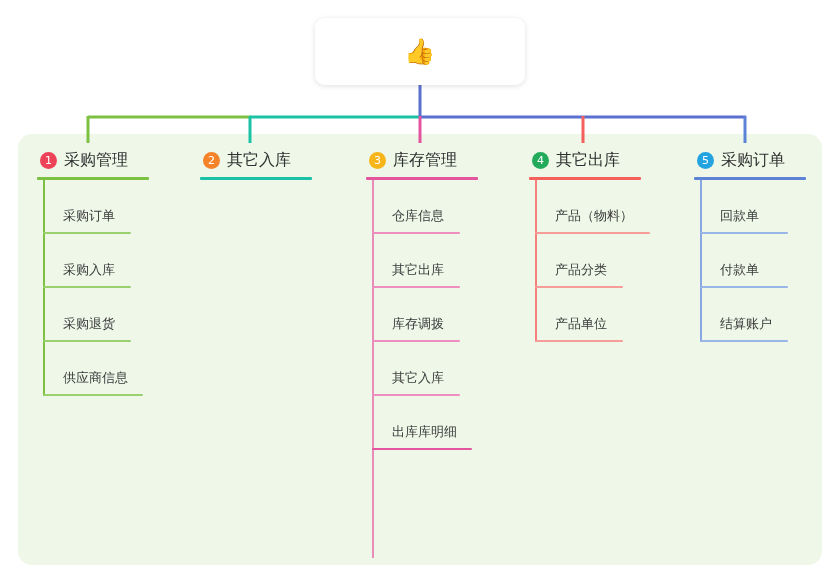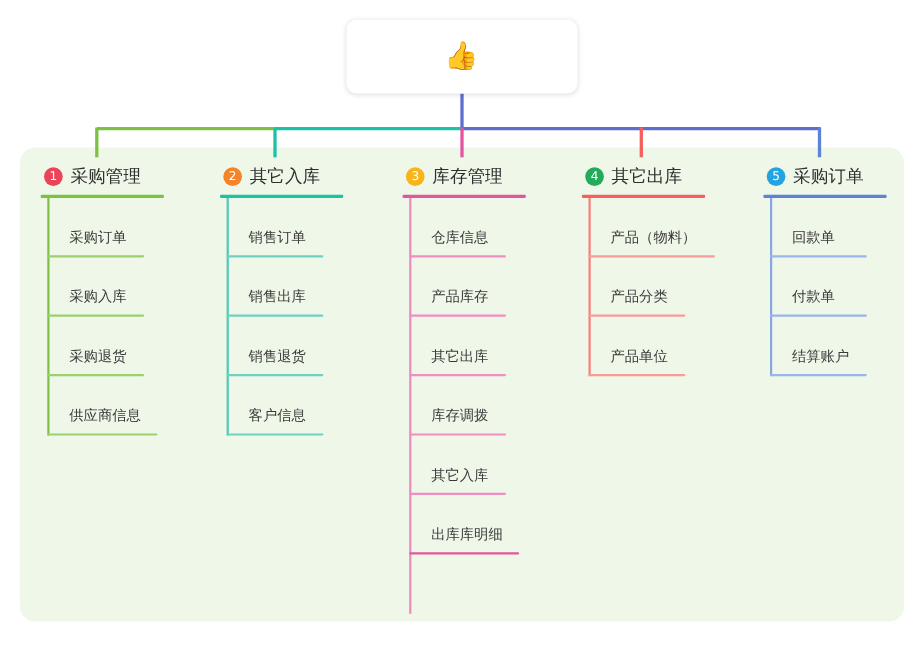--- a/index.html
+++ b/index.html
@@ -187,58 +187,35 @@
       </div>
     </div>
   </div>
 
   <div class="column" style="left:200px;width:150px;">
     <div class="col-head">
       <span class="badge" style="background: rgb(245, 131, 42);">2</span>
       <span class="col-title">其它入库</span>
     </div>
     <div class="col-rule" style="width:112px;background:#1bc2a6;"></div>
-    <div class="col-body">
-      <div class="spine" style="height:216px;background:#4fc9b6;"></div>
-      <div class="leaf">
-        <span class="leaf-label">销售订单</span>
-        <span class="leaf-rule" style="width:88px;background:#6fd0c2;"></span>
-      </div>
-      <div class="leaf">
-        <span class="leaf-label">销售出库</span>
-        <span class="leaf-rule" style="width:88px;background:#6fd0c2;"></span>
-      </div>
-      <div class="leaf">
-        <span class="leaf-label">销售退货</span>
-        <span class="leaf-rule" style="width:88px;background:#6fd0c2;"></span>
-      </div>
-      <div class="leaf">
-        <span class="leaf-label">客户信息</span>
-        <span class="leaf-rule" style="width:88px;background:#6fd0c2;"></span>
-      </div>
-    </div>
   </div>
 
   <div class="column" style="left:366px;width:150px;">
     <div class="col-head">
       <span class="badge" style="background: rgb(247, 181, 25);">3</span>
       <span class="col-title">库存管理</span>
     </div>
     <div class="col-rule" style="width:112px;background:#e455a0;"></div>
     <div class="col-body">
       <div class="spine" style="height:378px;background:#e98cba;"></div>
       <div class="leaf">
         <span class="leaf-label">仓库信息</span>
         <span class="leaf-rule" style="width:88px;background:#ef8fc0;"></span>
       </div>
       <div class="leaf">
-        <span class="leaf-label">产品库存</span>
-        <span class="leaf-rule" style="width:88px;background:#ef8fc0;"></span>
-      </div>
-      <div class="leaf">
         <span class="leaf-label">其它出库</span>
         <span class="leaf-rule" style="width:88px;background:#ef8fc0;"></span>
       </div>
       <div class="leaf">
         <span class="leaf-label">库存调拨</span>
         <span class="leaf-rule" style="width:88px;background:#ef8fc0;"></span>
       </div>
       <div class="leaf">
         <span class="leaf-label">其它入库</span>
         <span class="leaf-rule" style="width:88px;background:#ef8fc0;"></span>

